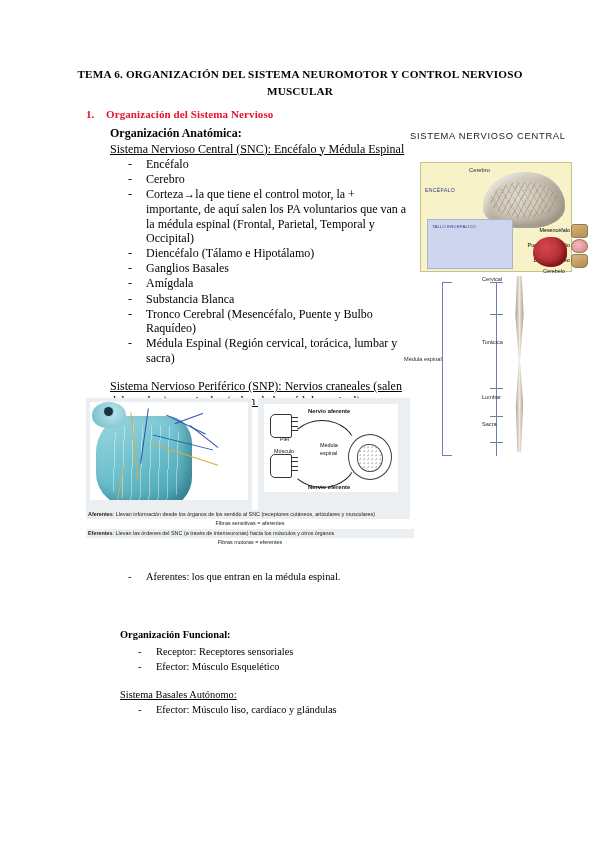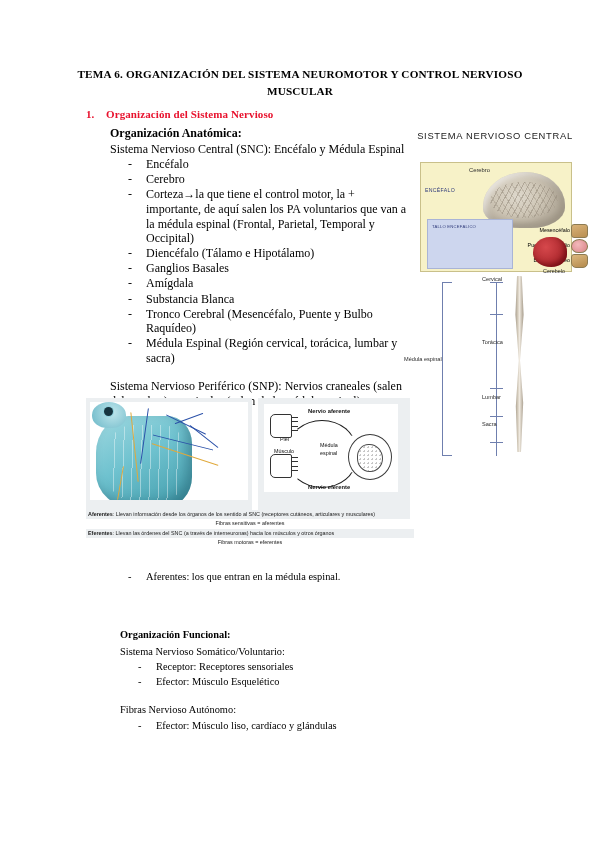--- a/index.html
+++ b/index.html
@@ -25,21 +25,21 @@
     font-weight:bold;font-size:11px;color:#e8112d;
     letter-spacing:.1px;
   }
   .sec-num .num{display:inline-block;width:20px;}
   
   .col{
     position:absolute;left:110px;top:126px;width:300px;
     font-size:12px;line-height:14.6px;color:#000;
   }
   .subhead{font-weight:bold;margin:0 0 1px 0;}
-  .uline{margin:0 0 1px 0;}
+  .uline{text-decoration:underline;margin:0 0 1px 0;}
   ul.dash{list-style:none;margin:0 0 0 0;padding:0 0 0 36px;}
   ul.dash > li{
     position:relative;margin:0 0 .5px 0;padding:0;
   }
   ul.dash > li::before{
     content:"-";position:absolute;left:-18px;top:0;
   }
   .blank{height:13px;}
   
   .lower-block{
@@ -50,21 +50,21 @@
     position:absolute;left:120px;top:628px;width:320px;
     font-size:10.4px;line-height:14.6px;
   }
   .func-block .subhead{margin-bottom:2px;}
   
   .cns{
     position:absolute;left:410px;top:130px;width:170px;height:390px;
     background:#ffffff;
   }
   .cns-title{
-    text-align:center;font-family:"Liberation Sans",sans-serif;
+    font-family:"Liberation Sans",sans-serif;
     font-size:9.4px;letter-spacing:.7px;color:#1a1a1a;line-height:12px;
   }
   .cns-title .sub{letter-spacing:.2px;font-size:9.2px;}
   .cns-panel{
     position:absolute;left:10px;top:32px;width:152px;height:110px;
     background:#f7f2c8;border:1px solid #c9c08a;box-sizing:border-box;
   }
   .lbl{position:absolute;font-family:"Liberation Sans",sans-serif;color:#2b2b2b;}
   .lbl-encefalo{left:4px;top:24px;font-size:5.2px;color:#2f3a7a;letter-spacing:.3px;}
   .lbl-cerebro{left:48px;top:4px;font-size:5.8px;}
@@ -278,27 +278,26 @@
     </div>
 
     <div class="lower-block">
       <ul class="dash">
         <li>Aferentes: los que entran en la médula espinal.</li>
       </ul>
     </div>
 
     <div class="func-block">
       <div class="subhead">Organización Funcional:</div>
-      <div class="uline">Sistema Nervioso Somático/Voluntario:</div>
       <ul class="dash">
         <li>Receptor: Receptores sensoriales</li>
         <li>Efector: Músculo Esquelético</li>
       </ul>
       <div class="blank"></div>
-      <div class="uline">Fibras Nervioso Autónomo:</div>
+      <div class="uline">Sistema Basales Autónomo:</div>
       <ul class="dash">
         <li>Efector: Músculo liso, cardíaco y glándulas</li>
       </ul>
     </div>
 
     <div class="cns">
       <div class="cns-title">
         <div>SISTEMA  NERVIOSO  CENTRAL</div>
       </div>
 

